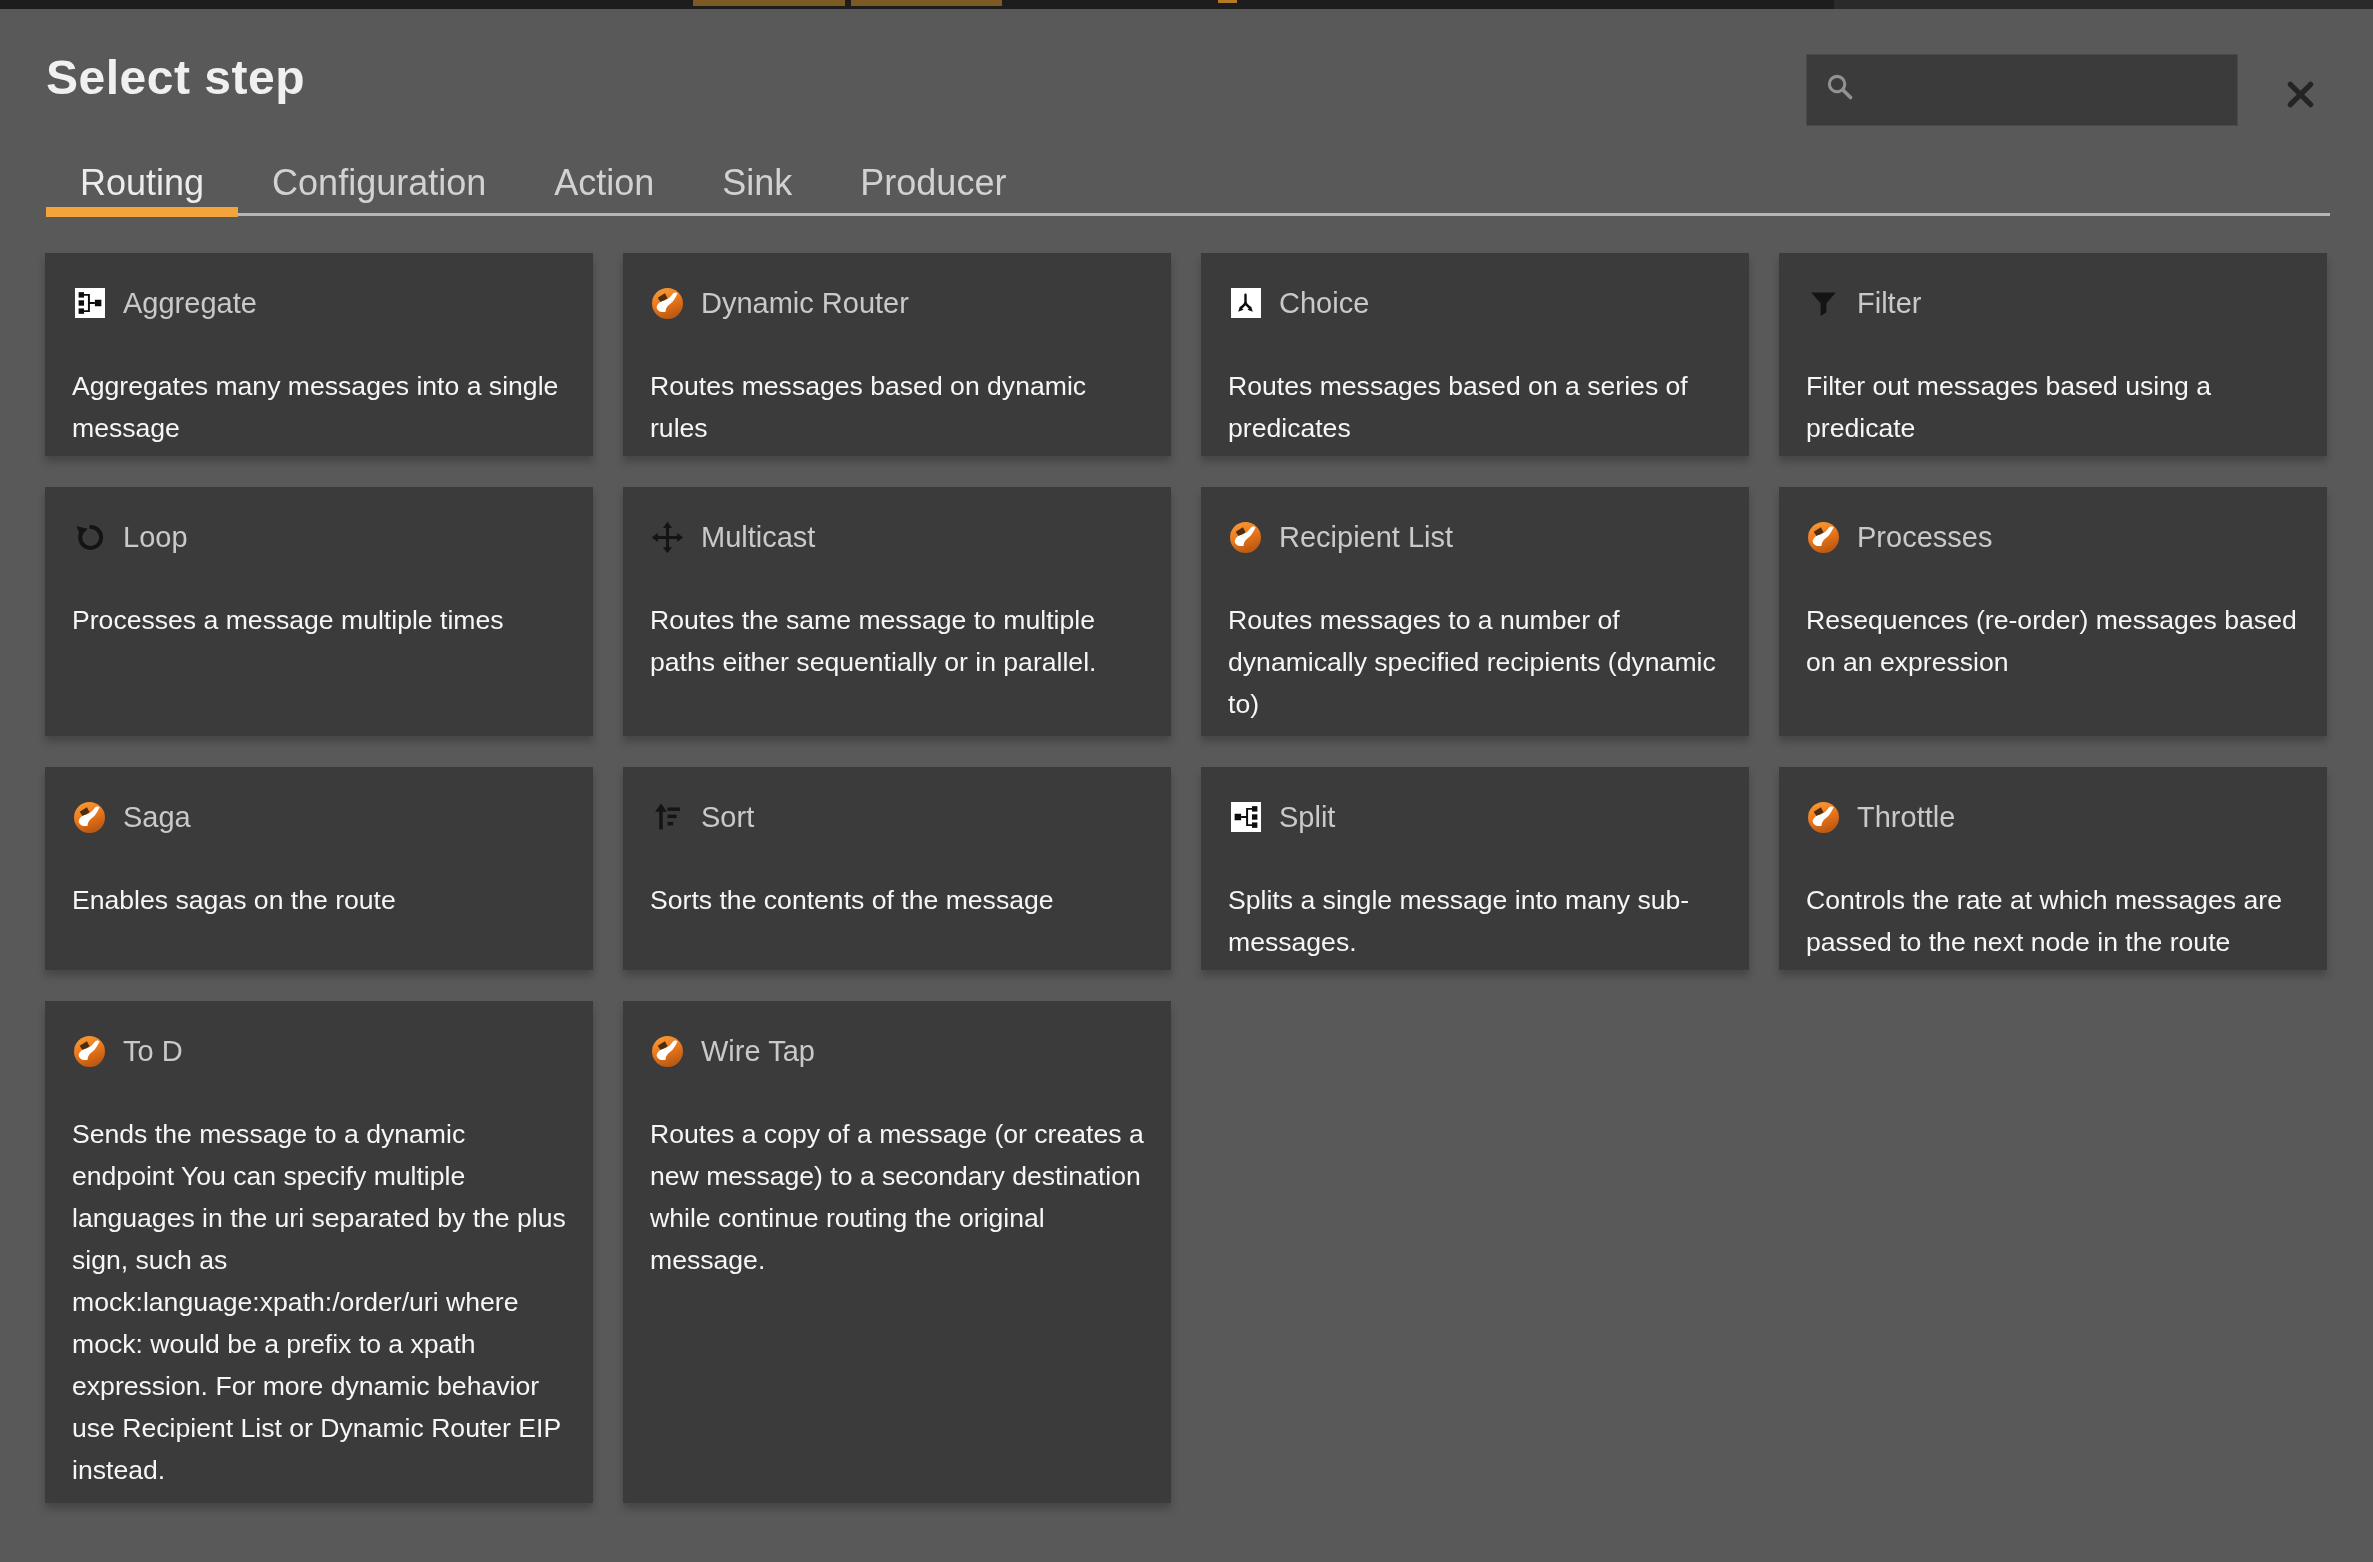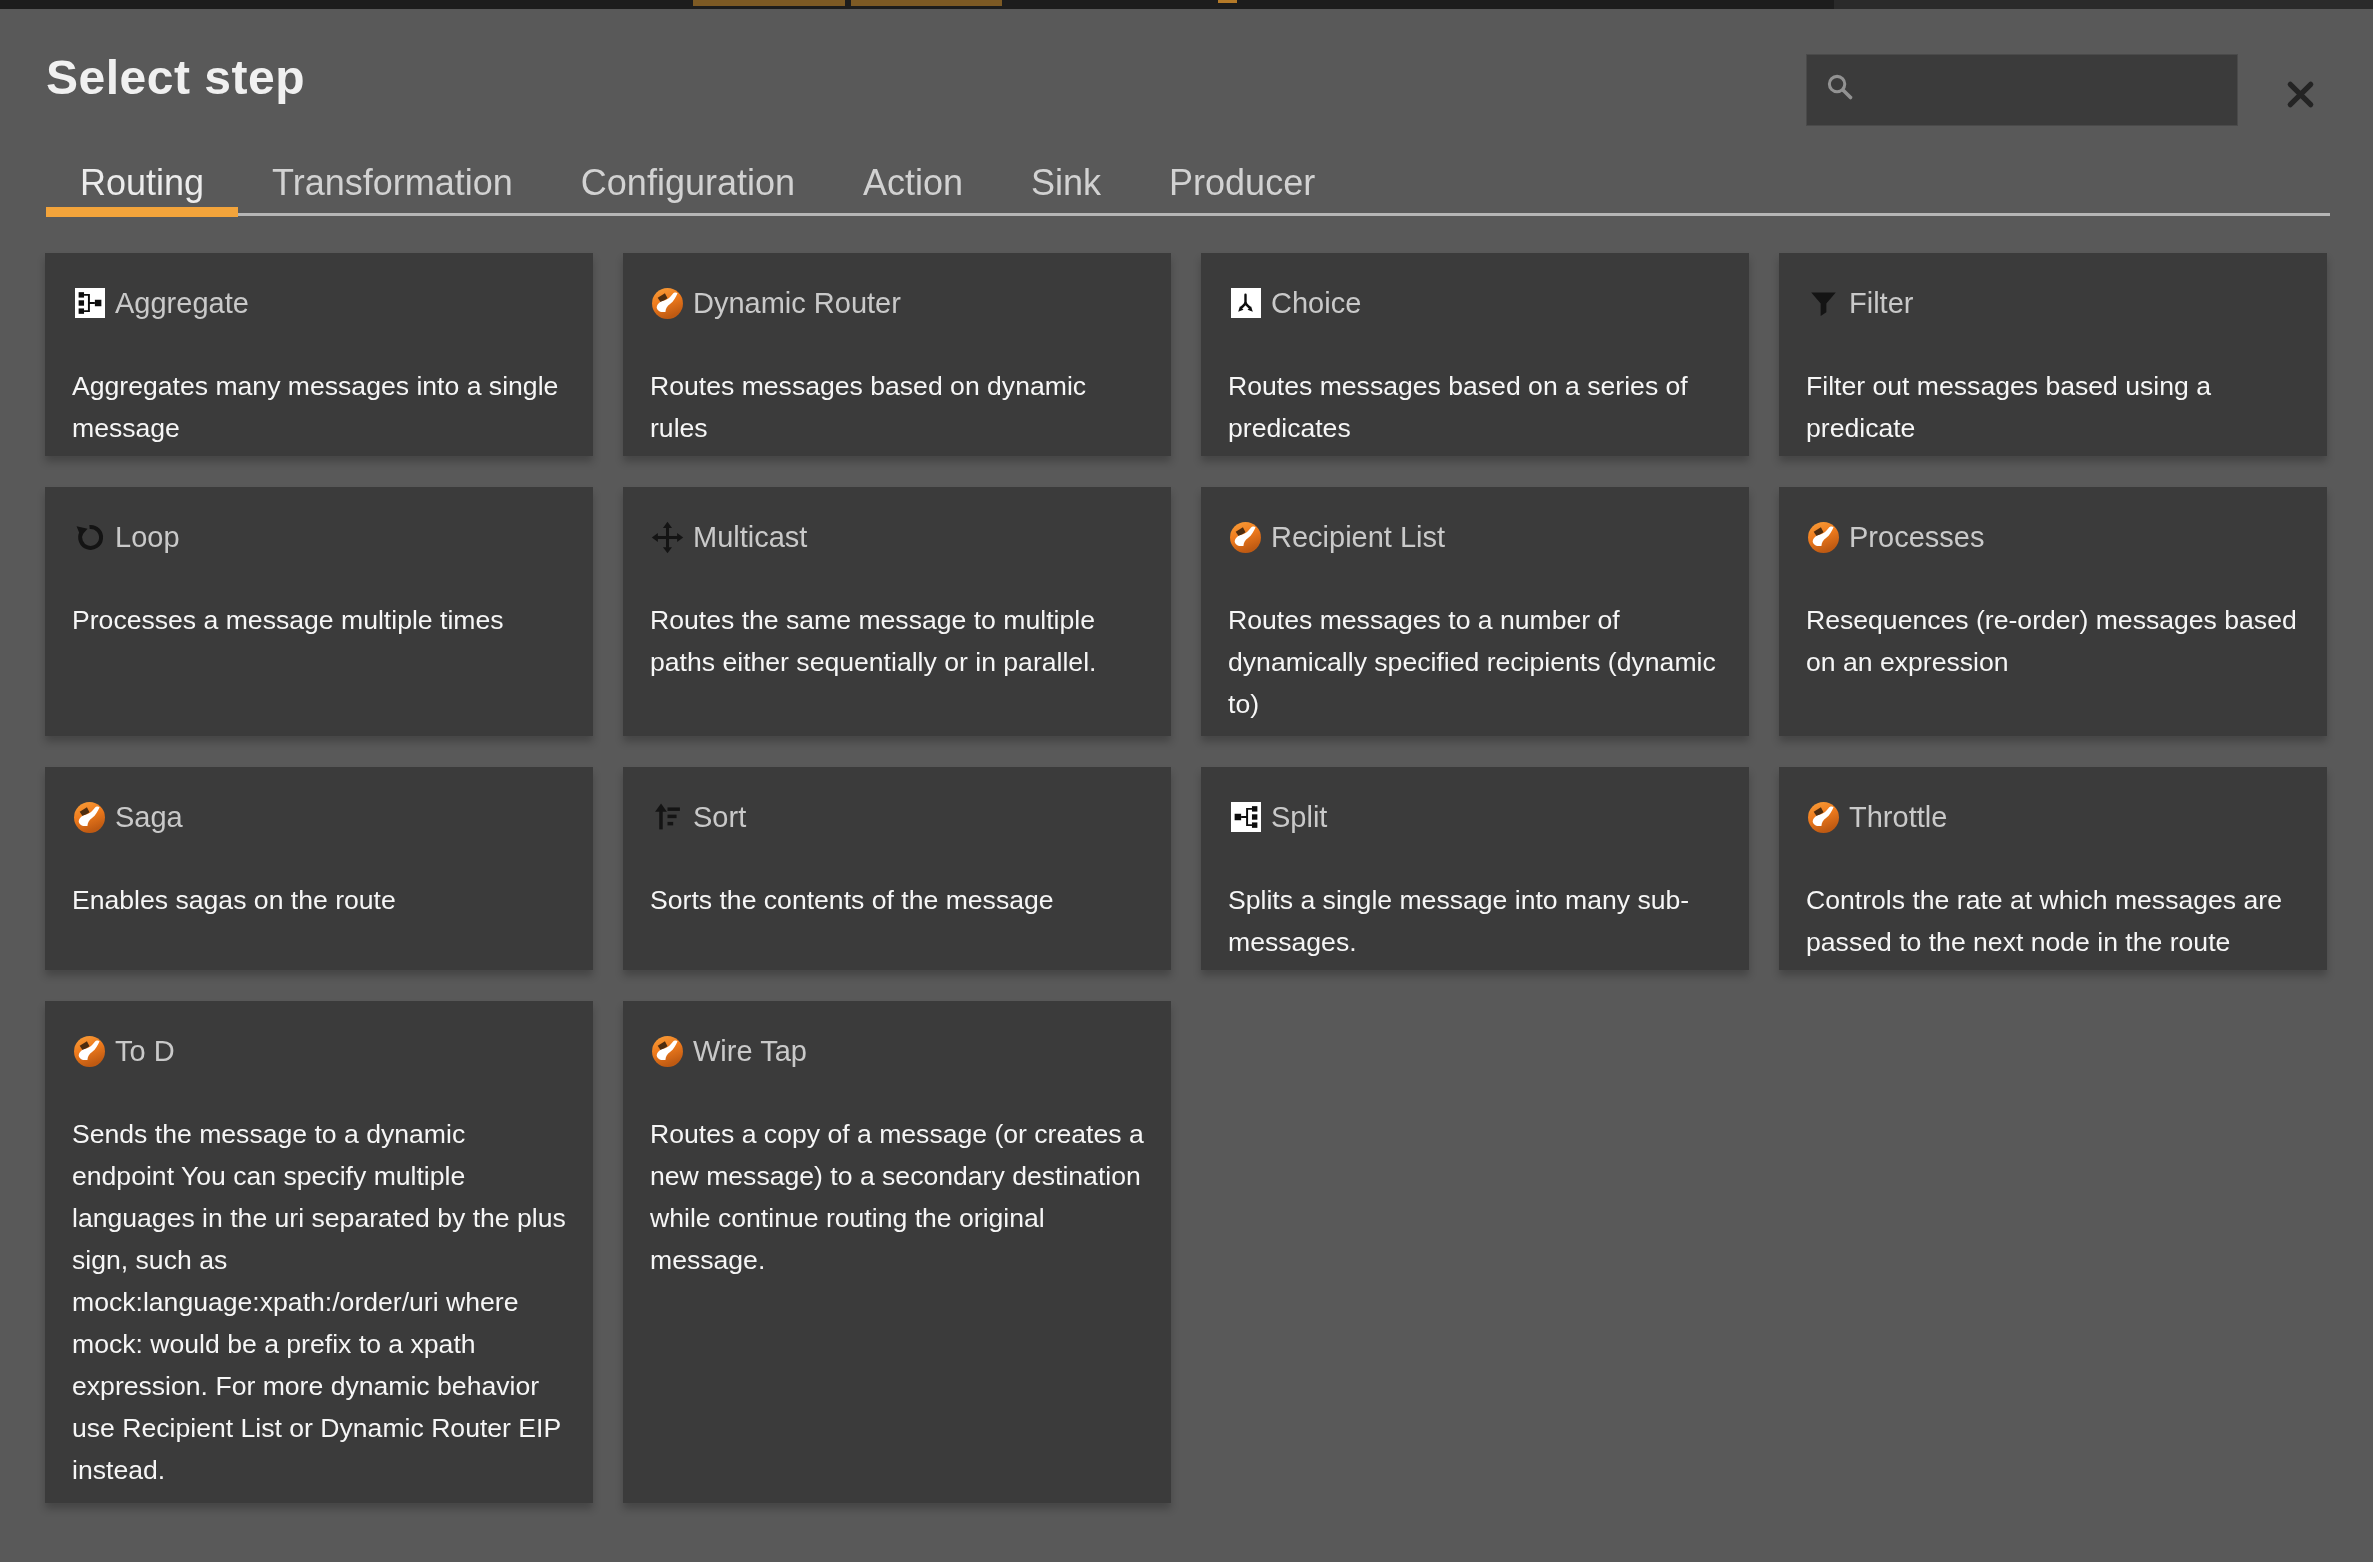--- a/index.html
+++ b/index.html
@@ -38,21 +38,21 @@
          font-family:"Liberation Sans", sans-serif; }
   .tab.active { color:#ececec; }
   .tab.active::after { content:""; position:absolute; left:0; right:0; bottom:-3.9px;
                        height:9.7px; background:var(--accent); }
 
   .grid { position:absolute; left:45px; top:244px; width:2282px; display:grid;
           grid-template-columns:repeat(4,1fr); grid-template-rows:203px 249px 203px 502px;
           column-gap:30px; row-gap:31px; }
   .card { background:#3b3b3b; box-shadow:0 5.8px 7.7px rgba(0,0,0,0.22); padding:33px 27px;
           overflow:hidden; cursor:pointer; }
-  .card-head { display:flex; align-items:center; gap:8px; height:35px; }
+  .card-head { display:flex; align-items:center; gap:16px; height:35px; }
   .icon-wrap { width:35px; height:35px; flex:none; display:flex; align-items:center; justify-content:center; }
   .icon-tile { width:30px; height:30px; background:#ffffff; display:flex; align-items:center;
                justify-content:center; }
   .card-title { font-size:29px; color:#c9c9c9; white-space:nowrap; }
   .card-desc { margin-top:44px; font-size:26.6px; line-height:42px; color:#f6f6f6; }
 </style>
 </head>
 <body>
 
 <svg width="0" height="0" style="position:absolute">
@@ -86,23 +86,20 @@
 
     <button class="close-btn">
       <span id="close-icon-slot"><svg width="35" height="35" viewBox="0 0 24 24" fill="none">
             <path d="M5 5 L19 19 M19 5 L5 19" stroke="#242424" stroke-width="3.6" stroke-linecap="round"></path>
           </svg></span>
     </button>
 
     <nav class="tabs" id="tabs">
         <button class="tab active">
           <span>Routing</span>
-        </button>
-        <button class="tab">
-          <span>Transformation</span>
         </button>
         <button class="tab">
           <span>Configuration</span>
         </button>
         <button class="tab">
           <span>Action</span>
         </button>
         <button class="tab">
           <span>Sink</span>
         </button>

